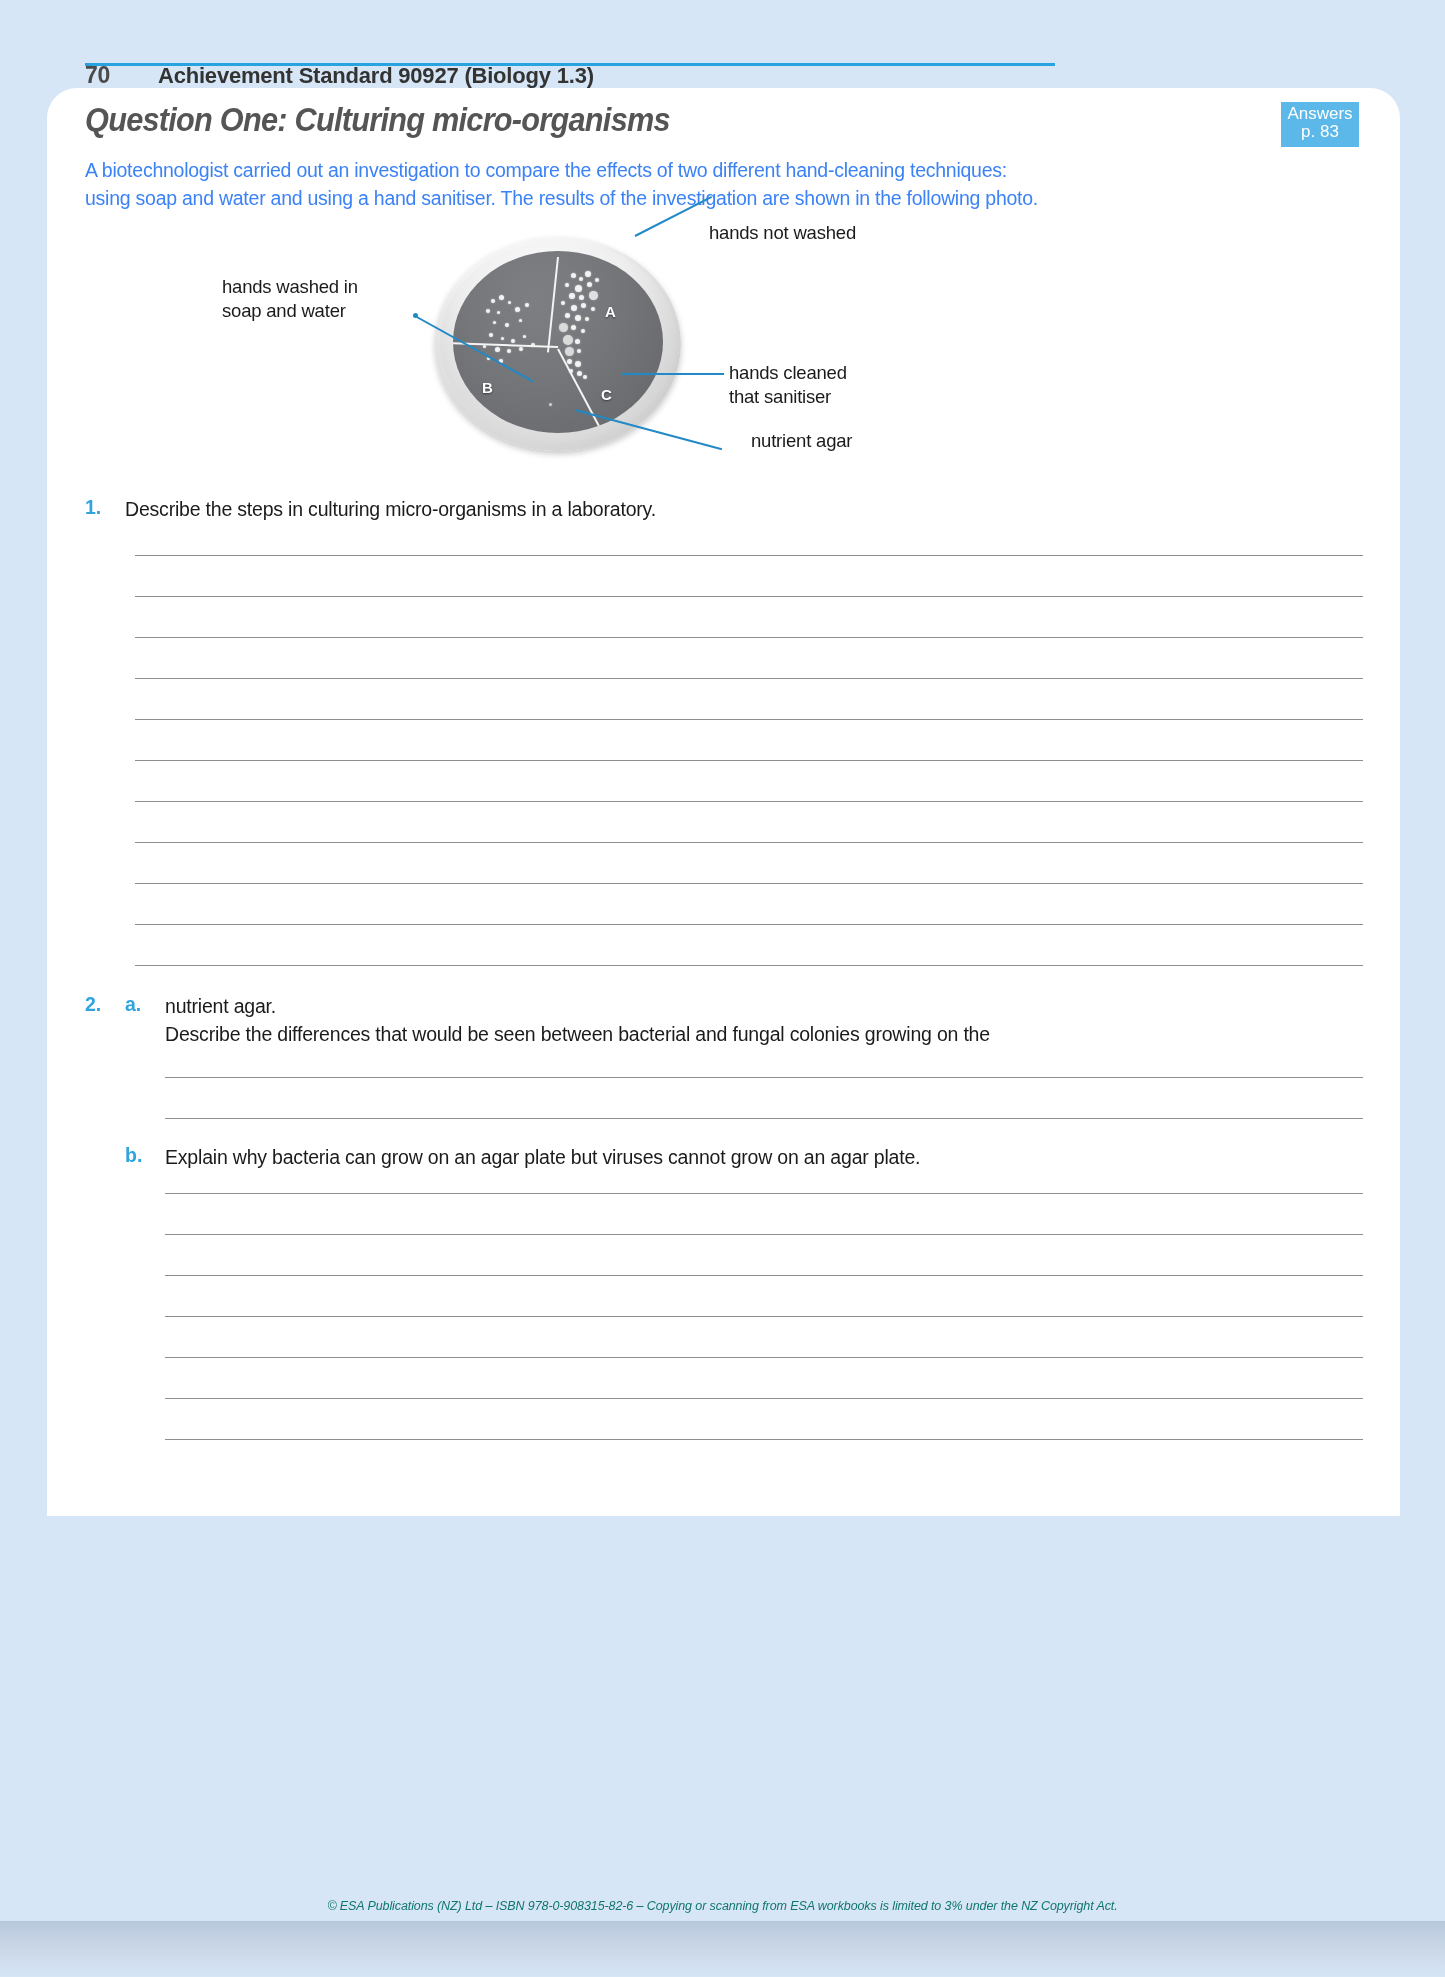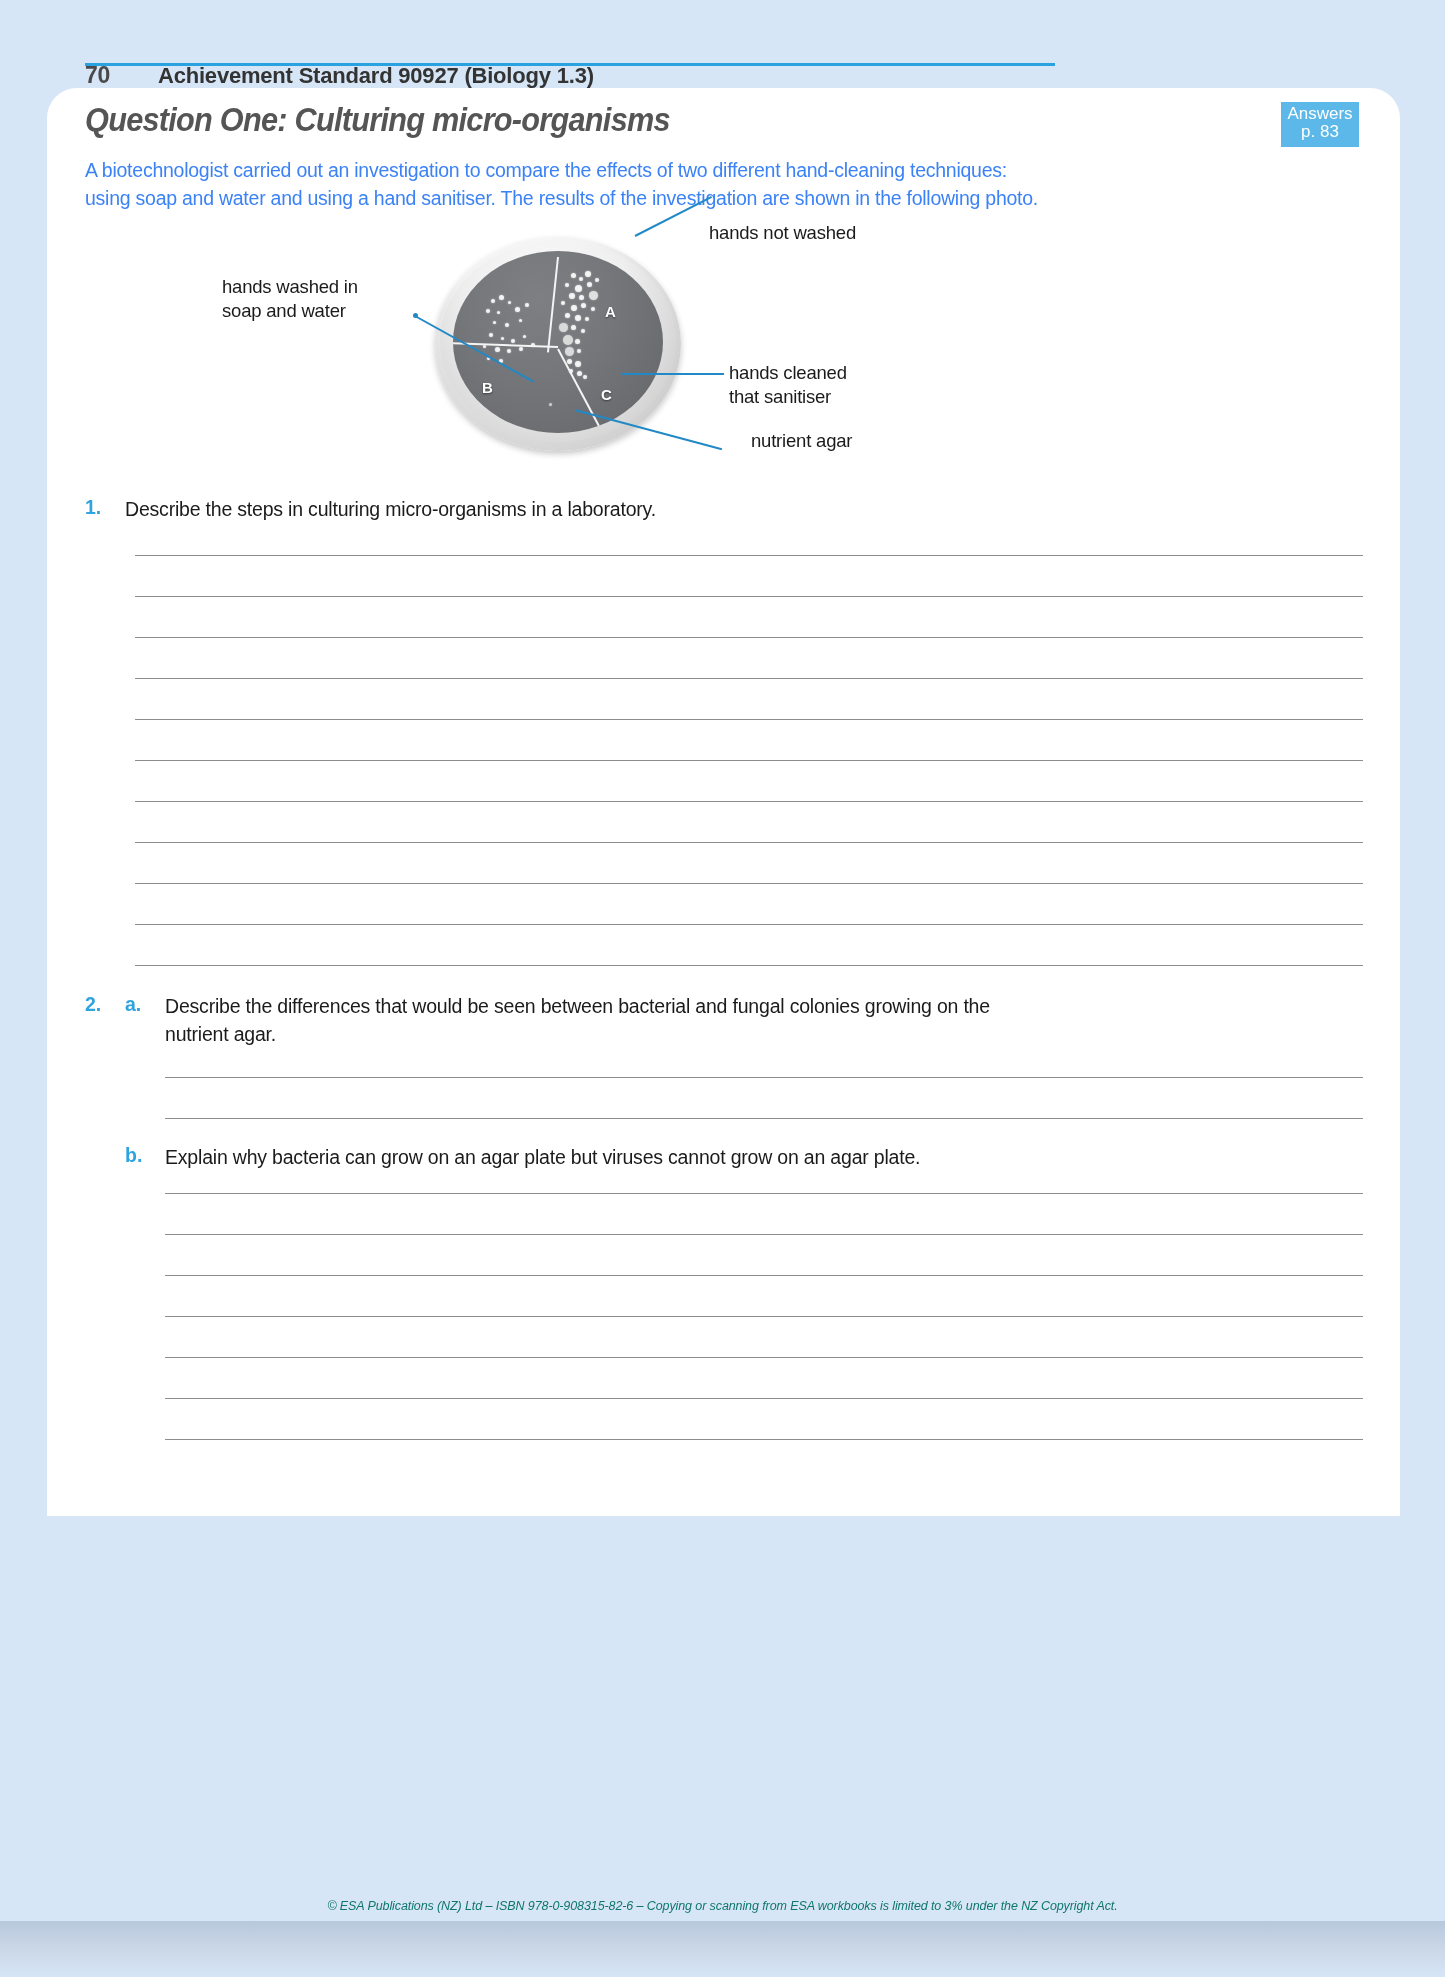--- a/index.html
+++ b/index.html
@@ -382,22 +382,22 @@
   <div class="ans-line" style="left:88px; top:713px; width:1228px;"></div>
   <div class="ans-line" style="left:88px; top:754px; width:1228px;"></div>
   <div class="ans-line" style="left:88px; top:795px; width:1228px;"></div>
   <div class="ans-line" style="left:88px; top:836px; width:1228px;"></div>
   <div class="ans-line" style="left:88px; top:877px; width:1228px;"></div>
 
   <div class="qrow" style="left:0; top:905px;">
     <div class="qnum" style="left:38px; top:0;">2.</div>
     <div class="qletter" style="left:78px; top:0;">a.</div>
     <div class="qtext" style="left:118px; top:0; width:1100px;">
+      <span>nutrient agar.</span>
       <span>Describe the differences that would be seen between bacterial and fungal colonies growing on the</span>
-      <span>nutrient agar.</span>
     </div>
   </div>
   <div class="ans-line" style="left:118px; top:989px; width:1198px;"></div>
   <div class="ans-line" style="left:118px; top:1030px; width:1198px;"></div>
 
   <div class="qrow" style="left:0; top:1056px;">
     <div class="qletter" style="left:78px; top:0;">b.</div>
     <div class="qtext" style="left:118px; top:0; width:1100px;">
       <span>Explain why bacteria can grow on an agar plate but viruses cannot grow on an agar plate.</span>
     </div>

